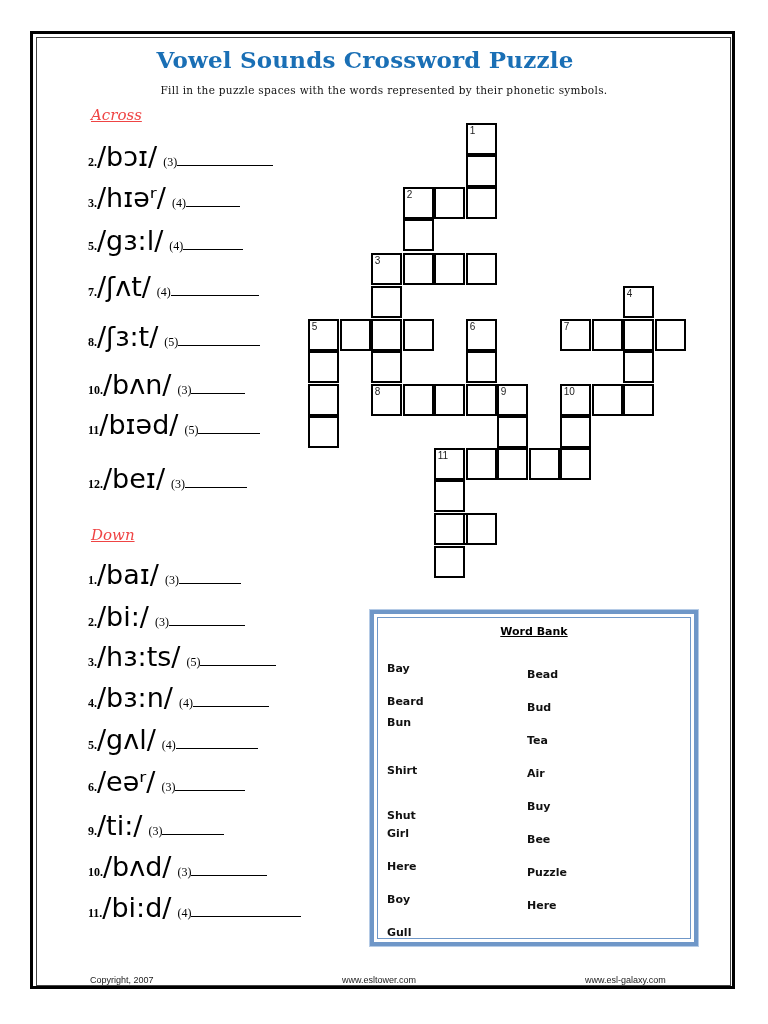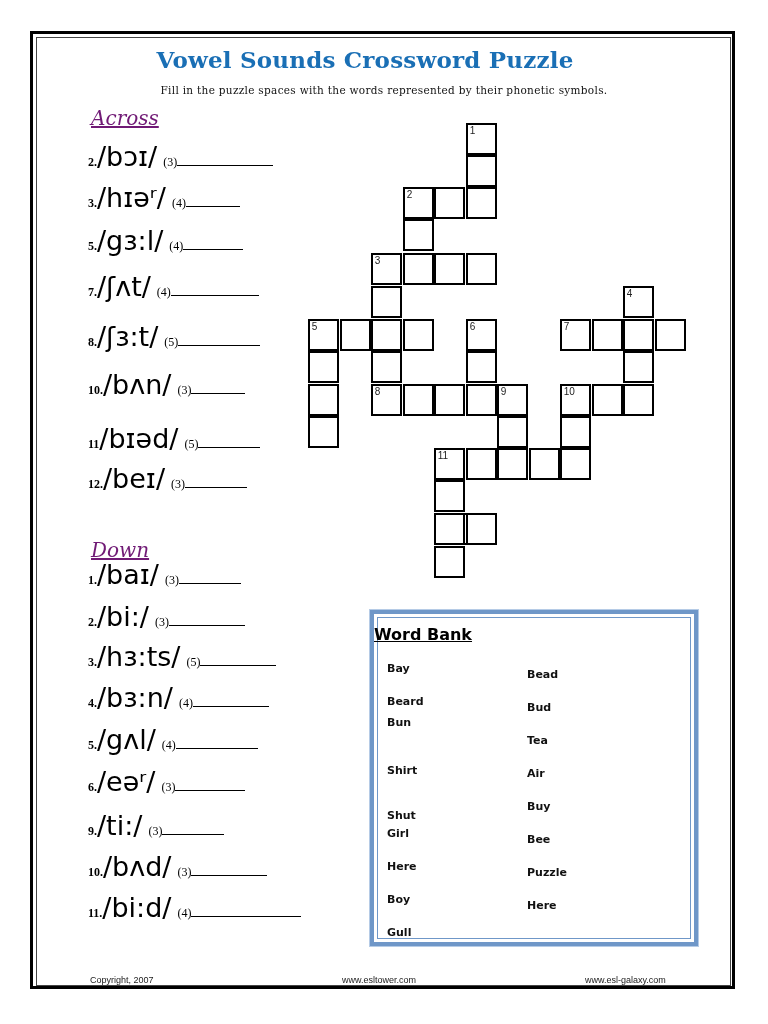--- a/index.html
+++ b/index.html
@@ -1,56 +1,56 @@
 <!DOCTYPE html>
 <html><head>
 <meta charset="utf-8">
 <style>
   html, body { margin:0; padding:0; background:#ffffff; }
   body { width:768px; height:1024px; position:relative; overflow:hidden; font-family:"DejaVu Serif", serif; color:#000; }
   .outer-border { position:absolute; left:30px; top:31px; width:705px; height:958px; border:3px solid #000; box-sizing:border-box; }
   .inner-border { position:absolute; left:36px; top:37px; width:695px; height:949px; border:1.5px solid #444; box-sizing:border-box; }
   .title { position:absolute; left:0; width:730px; top:46px; text-align:center; font-family:"DejaVu Serif", serif; font-weight:bold; font-size:23px; color:#1a6fb5; letter-spacing:0.2px; }
   .subtitle { position:absolute; left:0; width:768px; top:84px; text-align:center; font-family:"DejaVu Serif", serif; font-size:10.5px; color:#111; letter-spacing:0.3px; }
-  .section-head { position:absolute; left:91px; font-family:"DejaVu Serif", serif; font-style:italic; font-size:20px; color:#701a75; text-decoration:underline; }
+  .section-head { position:absolute; left:91px; font-family:"DejaVu Serif", serif; font-style:italic; font-size:15px; color:#ef4444; text-decoration:underline; }
   .clue { position:absolute; left:88px; height:40px; white-space:nowrap; }
   .clue .num { font-family:"Liberation Serif", serif; font-weight:bold; font-size:12px; vertical-align:baseline; }
   .clue .ipa { font-family:"DejaVu Sans", sans-serif; font-size:27px; line-height:30px; }
   .clue .len { font-family:"Liberation Serif", serif; font-size:12px; margin-left:6px; }
   .clue .blank { display:inline-block; border-bottom:1px solid #000; height:1px; vertical-align:baseline; }
   .grid { position:absolute; left:0; top:0; }
   .cell { position:absolute; width:31.5px; height:32.5px; border:2.5px solid #000; box-sizing:border-box; background:#fff; margin-left:-1.25px; margin-top:-1.25px; }
   .cell .cnum { position:absolute; left:2px; top:0px; font-family:"Liberation Sans", sans-serif; font-size:10px; color:#222; }
   .wordbank { position:absolute; left:370px; top:610px; width:328px; height:336px; border:4px solid #6f97c8; box-sizing:border-box; outline:1px solid #b5cbe6; }
   .wordbank-inner { position:absolute; left:3px; top:3px; right:3px; bottom:3px; border:1px solid #6f97c8; }
-  .wb-title { position:absolute; left:0; right:0; top:11px; text-align:left; font-family:"DejaVu Sans", sans-serif; font-weight:bold; font-size:16px; text-decoration:underline; }
+  .wb-title { position:absolute; left:0; right:0; top:11px; text-align:center; font-family:"DejaVu Sans", sans-serif; font-weight:bold; font-size:11px; text-decoration:underline; }
   .wb-word { position:absolute; font-family:"DejaVu Sans", sans-serif; font-weight:bold; font-size:11px; color:#111; }
   .footer { position:absolute; top:975px; font-family:"Liberation Sans", sans-serif; font-size:9px; color:#222; }
 </style>
 </head>
 <body>
 
 <div class="outer-border"></div>
 <div class="inner-border"></div>
 
 <div class="title">Vowel Sounds Crossword Puzzle</div>
 <div class="subtitle">Fill in the puzzle spaces with the words represented by their phonetic symbols.</div>
 
 <div class="section-head" style="top:106px">Across</div>
 
 <div class="clue" style="top:142px"><span class="num">2.</span><span class="ipa">/bɔɪ/</span><span class="len">(3)</span><span class="blank" style="width:96px"></span></div>
 <div class="clue" style="top:183px"><span class="num">3.</span><span class="ipa">/hɪəʳ/</span><span class="len">(4)</span><span class="blank" style="width:54px"></span></div>
 <div class="clue" style="top:226px"><span class="num">5.</span><span class="ipa">/gɜ:l/</span><span class="len">(4)</span><span class="blank" style="width:60px"></span></div>
 <div class="clue" style="top:272px"><span class="num">7.</span><span class="ipa">/ʃʌt/</span><span class="len">(4)</span><span class="blank" style="width:88px"></span></div>
 <div class="clue" style="top:322px"><span class="num">8.</span><span class="ipa">/ʃɜ:t/</span><span class="len">(5)</span><span class="blank" style="width:82px"></span></div>
 <div class="clue" style="top:370px"><span class="num">10.</span><span class="ipa">/bʌn/</span><span class="len">(3)</span><span class="blank" style="width:54px"></span></div>
-<div class="clue" style="top:424px"><span class="num">11</span><span class="ipa">/bɪəd/</span><span class="len">(5)</span><span class="blank" style="width:62px"></span></div>
+<div class="clue" style="top:410px"><span class="num">11</span><span class="ipa">/bɪəd/</span><span class="len">(5)</span><span class="blank" style="width:62px"></span></div>
 <div class="clue" style="top:464px"><span class="num">12.</span><span class="ipa">/beɪ/</span><span class="len">(3)</span><span class="blank" style="width:62px"></span></div>
 
-<div class="section-head" style="top:538px">Down</div>
+<div class="section-head" style="top:526px">Down</div>
 
 <div class="clue" style="top:560px"><span class="num">1.</span><span class="ipa">/baɪ/</span><span class="len">(3)</span><span class="blank" style="width:62px"></span></div>
 <div class="clue" style="top:602px"><span class="num">2.</span><span class="ipa">/bi:/</span><span class="len">(3)</span><span class="blank" style="width:76px"></span></div>
 <div class="clue" style="top:642px"><span class="num">3.</span><span class="ipa">/hɜ:ts/</span><span class="len">(5)</span><span class="blank" style="width:76px"></span></div>
 <div class="clue" style="top:683px"><span class="num">4.</span><span class="ipa">/bɜ:n/</span><span class="len">(4)</span><span class="blank" style="width:76px"></span></div>
 <div class="clue" style="top:725px"><span class="num">5.</span><span class="ipa">/gʌl/</span><span class="len">(4)</span><span class="blank" style="width:82px"></span></div>
 <div class="clue" style="top:767px"><span class="num">6.</span><span class="ipa">/eəʳ/</span><span class="len">(3)</span><span class="blank" style="width:70px"></span></div>
 <div class="clue" style="top:811px"><span class="num">9.</span><span class="ipa">/ti:/</span><span class="len">(3)</span><span class="blank" style="width:62px"></span></div>
 <div class="clue" style="top:852px"><span class="num">10.</span><span class="ipa">/bʌd/</span><span class="len">(3)</span><span class="blank" style="width:76px"></span></div>
 <div class="clue" style="top:893px"><span class="num">11.</span><span class="ipa">/bi:d/</span><span class="len">(4)</span><span class="blank" style="width:110px"></span></div>

